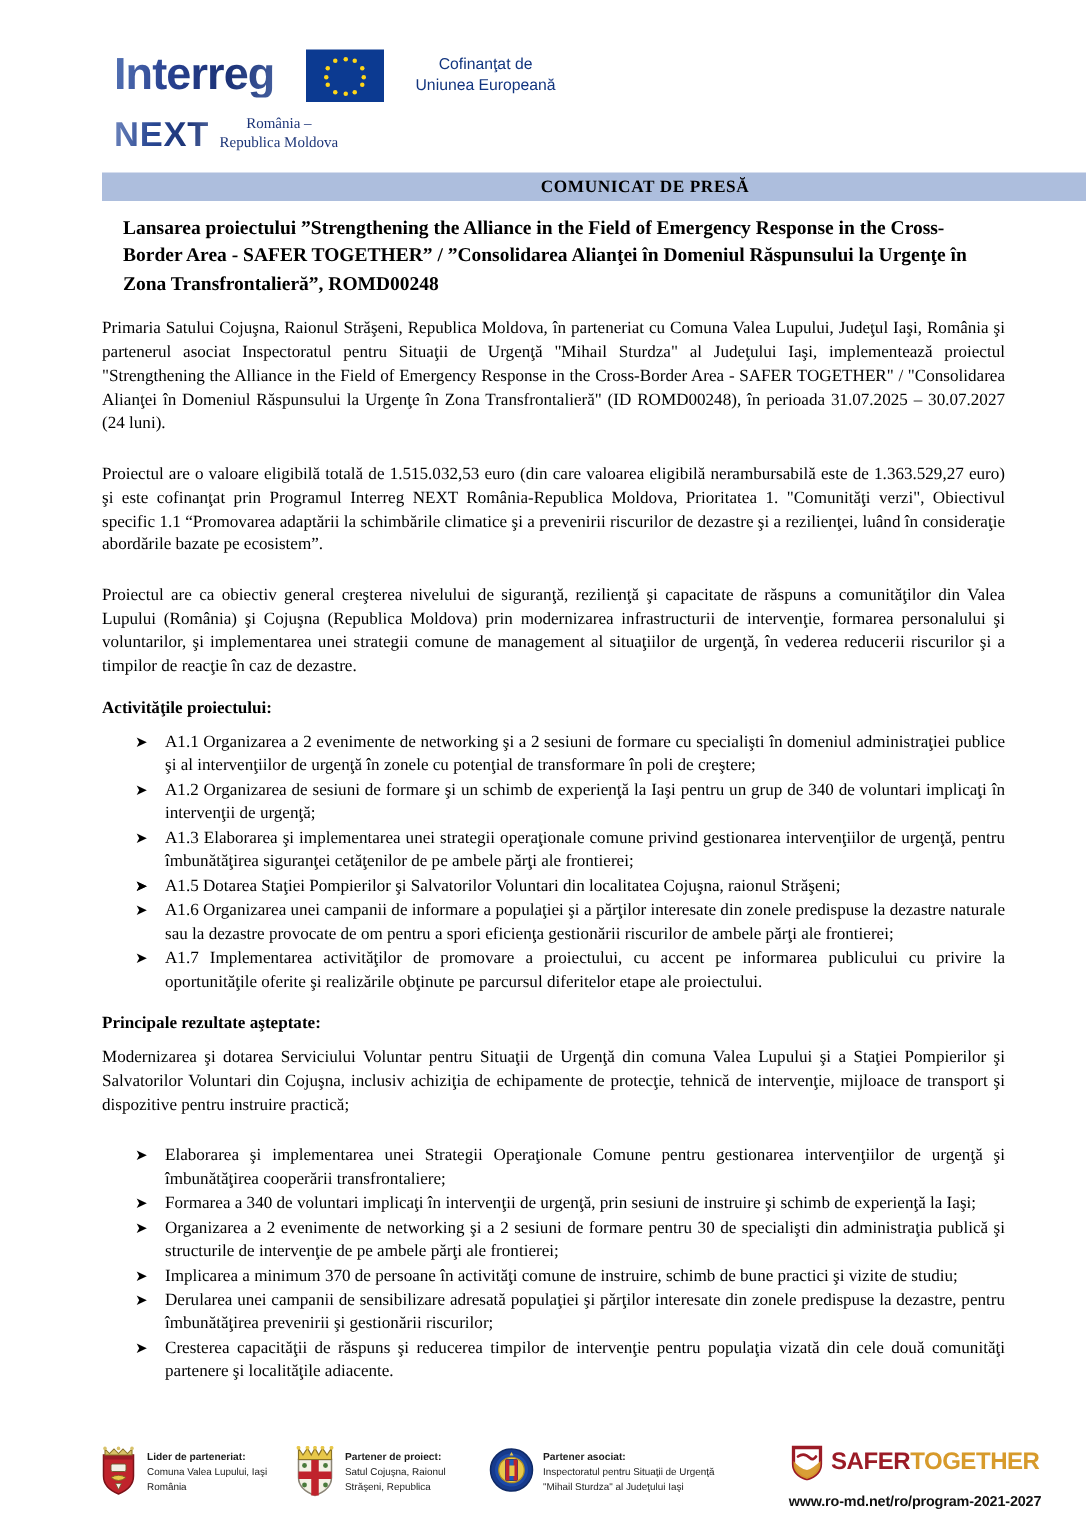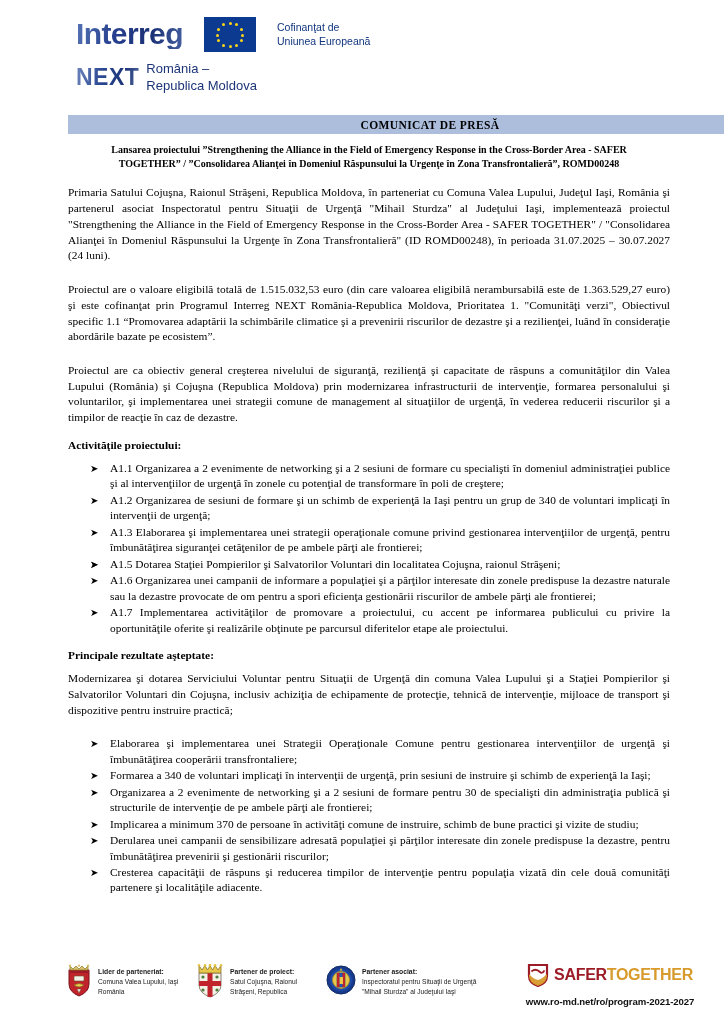--- a/index.html
+++ b/index.html
@@ -12,23 +12,24 @@
     height: 1024px;
     font-family: "Liberation Serif", serif;
     color: #000000;
     position: relative;
     overflow: hidden;
   }
 
   
   .header-logos {
     position: absolute;
-    left: 0; top: 0;
+    left: 0; top: 16px;
     width: 656px;
     height: 108px;
+    text-align: center;
   }
   .interreg-block {
     position: absolute;
     left: 76px;
     top: 16px;
     width: 135px;
     height: 36px;
     display: flex;
     align-items: center;
   }
@@ -88,22 +89,22 @@
     font-weight: bold;
     font-size: 23px;
     letter-spacing: 0.5px;
     background: linear-gradient(100deg, #6f86bd 0%, #2a4893 40%, #1d3578 75%, #53689f 100%);
     -webkit-background-clip: text;
     background-clip: text;
     color: transparent;
     line-height: 1;
   }
   .next-sub {
-    font-family: Liberation Sans, sans-serif;
-    font-size: 13px;
+    font-family: Liberation Serif, serif;
+    font-size: 10px;
     line-height: 1.32;
     color: #1d3578;
     white-space: nowrap;
   }
 
   
   .banner {
     position: absolute;
     left: 68px;
     top: 115px;
@@ -124,23 +125,22 @@
 
   
   .doc {
     position: absolute;
     left: 68px;
     top: 143px;
     width: 602px;
   }
   .title {
     font-weight: bold;
-    font-size: 10px;
+    font-size: 13px;
     line-height: 1.42;
-    text-align: center;
     margin: 0 14px 14px 14px;
   }
   p.body {
     font-size: 11.4px;
     line-height: 1.38;
     text-align: justify;
     margin: 0 0 11px 0;
   }
   .spacer-sm { height: 7px; }
   h2.section {

